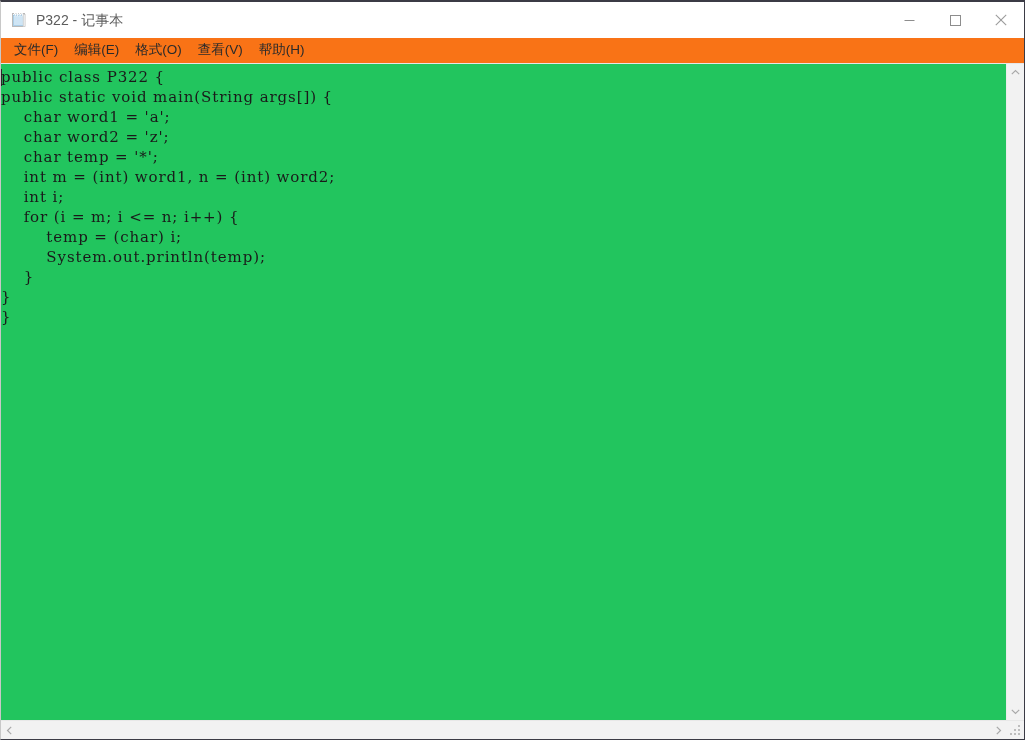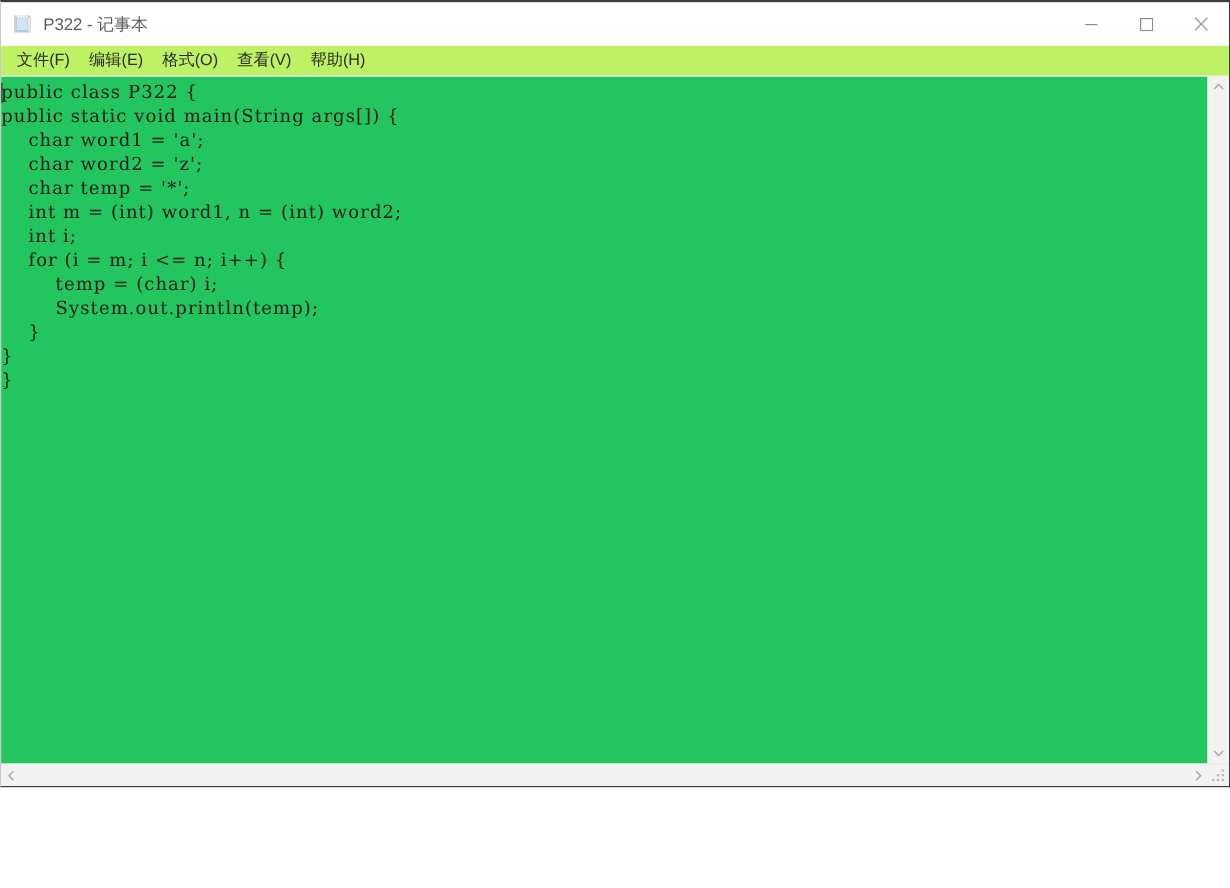--- a/index.html
+++ b/index.html
@@ -10,21 +10,21 @@
   body {
     width: 1025px;
     height: 740px;
     overflow: hidden;
     font-family: "Liberation Sans", sans-serif;
   }
 
   #window {
     position: relative;
     width: 1025px;
-    height: 656px;
+    height: 740px;
     box-sizing: border-box;
     background: #ffffff;
     border-top: 2px solid #3b3b45;
     border-left: 1px solid #c8c8c8;
     border-right: 1px solid #3b3b45;
     border-bottom: 1px solid #3b3b45;
     display: flex;
     flex-direction: column;
   }
 
@@ -71,21 +71,21 @@
     align-items: center;
     justify-content: center;
     background: transparent;
   }
   .winbtn svg { display: block; }
 
   
   #menubar {
     height: 25px;
     min-height: 25px;
-    background: #bef264;
+    background: #f97316;
     display: flex;
     align-items: center;
     padding-left: 5px;
   }
   .menu-item {
     font-size: 13.5px;
     color: #2b2b2b;
     padding: 2px 8px 3px 8px;
     white-space: nowrap;
     line-height: 1;

